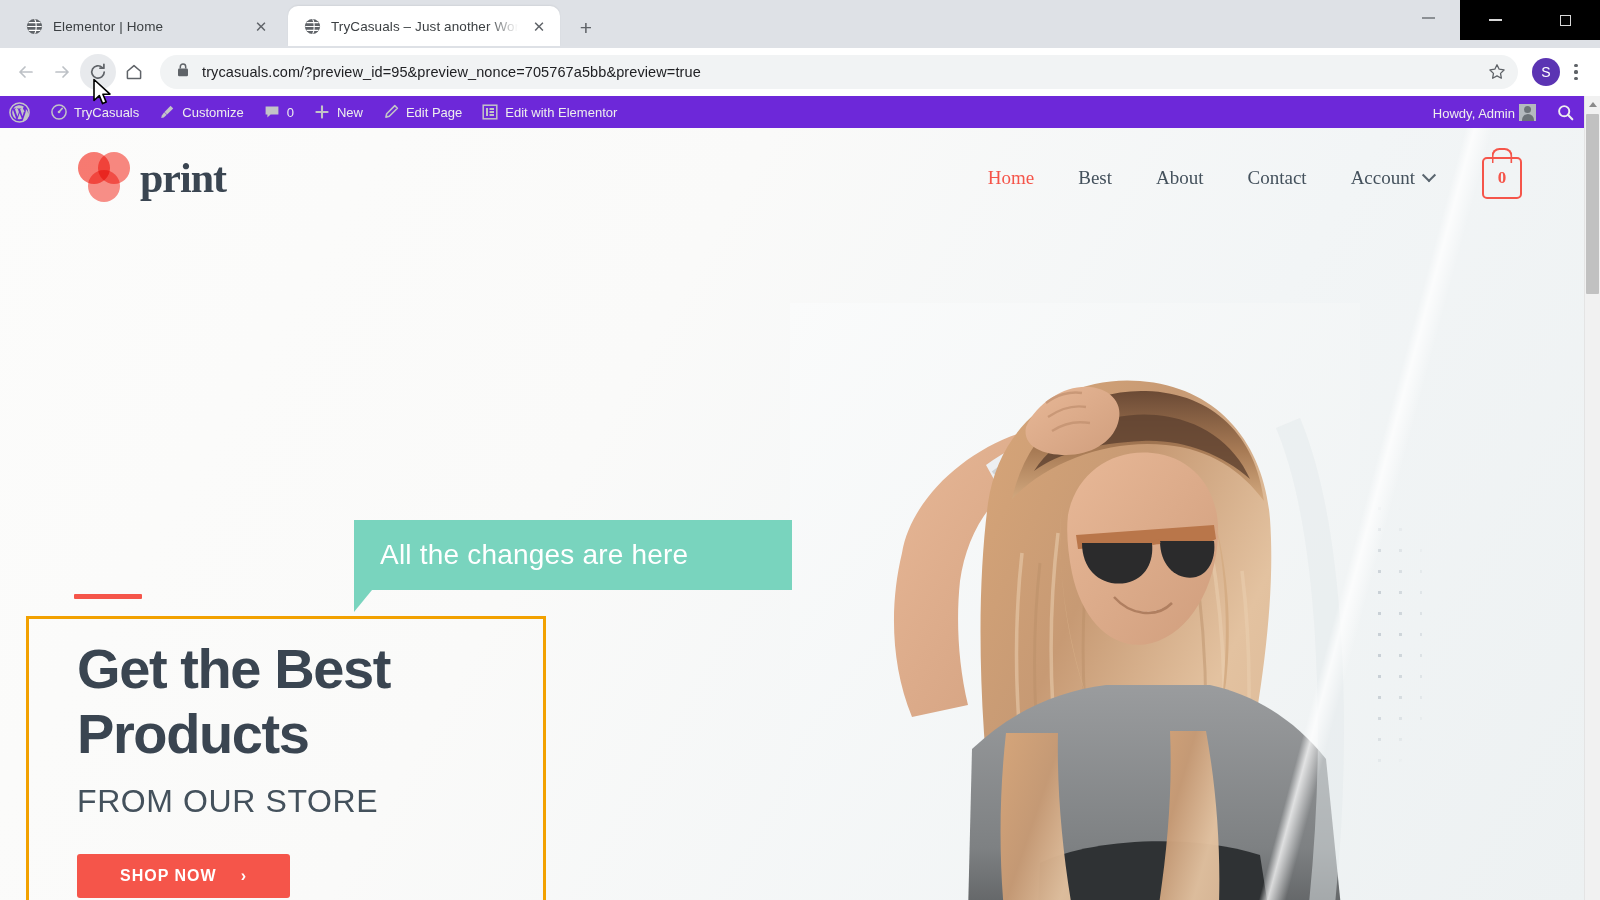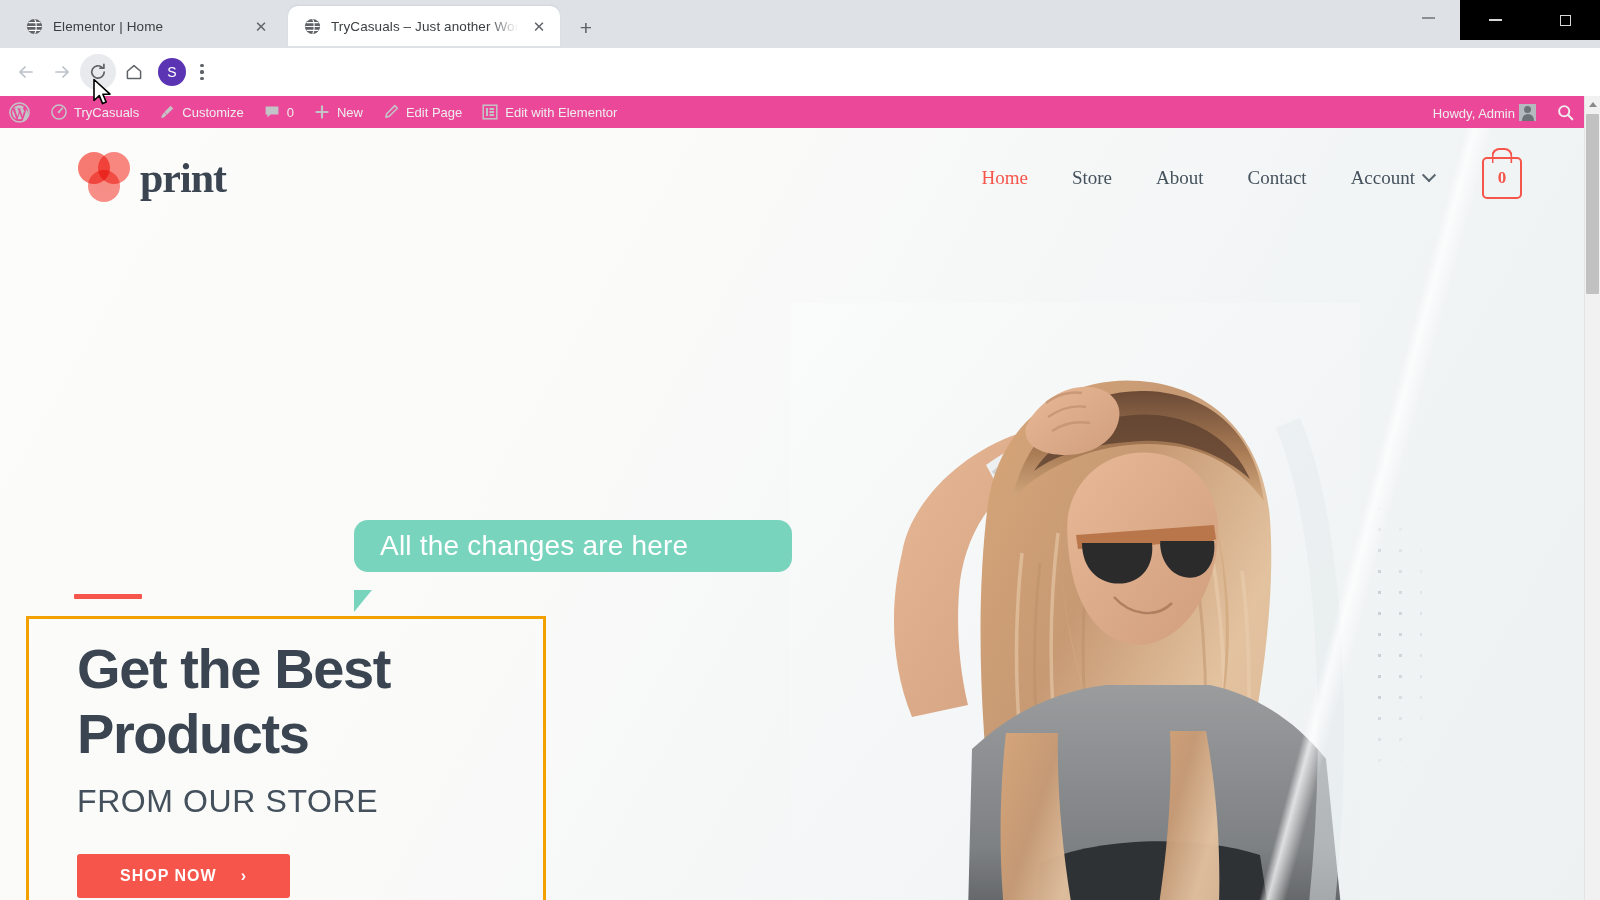--- a/index.html
+++ b/index.html
@@ -105,21 +105,21 @@
 
   
   .cursor { position:absolute; left:92px; top:78px; width:22px; height:30px; z-index:99; }
 
   
   .viewport { position:absolute; top:96px; left:0; right:0; bottom:0; background:#fff; overflow:hidden; }
 
   
   .adminbar {
     position:absolute; top:0; left:0; right:16px; height:32px;
-    background:#ec4899; display:flex; align-items:center;
+    background:#6d28d9; display:flex; align-items:center;
     font-size:13px; color:#EEEEEE;
   }
   .ab-item {
     display:flex; align-items:center; gap:7px; height:32px;
     padding:0 10px; white-space:nowrap;
   }
   .ab-item.logo { padding:0 11px 0 9px; }
   .ab-right { margin-left:auto; display:flex; align-items:center; height:32px; }
   .ab-howdy { display:flex; align-items:flex-end; gap:4px; padding:0 10px; }
   .ab-avatar {
@@ -191,24 +191,23 @@
 
   
   .hero-photo {
     position:absolute; left:790px; top:175px; width:570px; height:693px;
     overflow:hidden;
   }
   .hero-photo svg { position:absolute; left:0; top:0; }
 
   
   .bubble {
-    position:absolute; left:354px; top:392px; width:438px; height:52px;
+    position:absolute; left:354px; top:392px; width:438px; height:70px;
     background:#79D4BE; display:flex; align-items:center; padding-left:26px;
     z-index:8;
-    border-radius:14px;
   }
   .bubble span { font-size:28px; color:#FFFFFF; letter-spacing:.2px; }
   .bubble:after {
     content:""; position:absolute; left:0; top:70px; width:0; height:0;
     border-left:18px solid #79D4BE; border-bottom:22px solid transparent;
   }
 
   
   .hero-accent {
     position:absolute; left:74px; top:466px; width:68px; height:5px;
@@ -312,20 +311,36 @@
         <path d="M16.2 10a6.2 6.2 0 1 1-1.9-4.5" stroke="#5F6368" stroke-width="1.7" fill="none" stroke-linecap="round"></path>
         <path d="M15.9 2.3v3.9h-3.9" stroke="#5F6368" stroke-width="1.7" fill="none" stroke-linecap="round" stroke-linejoin="round"></path>
       </svg>
     </span>
     <span class="nav-btn">
       <svg width="20" height="20" viewBox="0 0 20 20">
         <path d="M3.4 9.3L10 3.6l6.6 5.7V16a.6.6 0 0 1-.6.6H4a.6.6 0 0 1-.6-.6z" stroke="#5F6368" stroke-width="1.5" fill="none" stroke-linejoin="round"></path>
       </svg>
     </span>
 
+    <div class="omnibox">
+      <span style="flex:0 0 14px;">
+        <svg width="14" height="16" viewBox="0 0 14 16">
+          <rect x="2" y="6.6" width="10" height="7.6" rx="1.2" fill="#5F6368"></rect>
+          <path d="M4.3 6.6V4.7a2.7 2.7 0 0 1 5.4 0v1.9" stroke="#5F6368" stroke-width="1.5" fill="none"></path>
+        </svg>
+      </span>
+      <span class="url" title="trycasuals.com/?preview_id=95&amp;preview_nonce=705767a5bb&amp;preview=true">trycasuals.com/?preview_id=95&amp;preview_nonce=705767a5bb&amp;preview=true</span>
+      <span class="omni-right">
+        <span class="star-btn">
+          <svg width="18" height="18" viewBox="0 0 18 18">
+            <path d="M9 1.8l2.18 4.42 4.88.71-3.53 3.44.83 4.86L9 12.94l-4.36 2.29.83-4.86L1.94 6.93l4.88-.71z" stroke="#5F6368" stroke-width="1.3" fill="none" stroke-linejoin="round"></path>
+          </svg>
+        </span>
+      </span>
+    </div>
 
     <span class="avatar">S</span>
     <span class="kebab">
       <i></i>
       <i></i>
       <i></i>
     </span>
   </div>
 
   <span class="cursor">
@@ -408,21 +423,21 @@
           <span class="logo-mark">
             <i class="c1"></i>
             <i class="c2"></i>
             <i class="c3"></i>
           </span>
           <span class="logo-text">print</span>
         </div>
 
         <div class="site-nav">
           <span class="nav-link active">Home</span>
-          <span class="nav-link">Store</span>
+          <span class="nav-link">Best</span>
           <span class="nav-link">About</span>
           <span class="nav-link">Contact</span>
           <span class="nav-link">
             <span>Account</span>
             <span class="chev"></span>
           </span>
           <span class="cart">
             <span>0</span>
           </span>
         </div>

